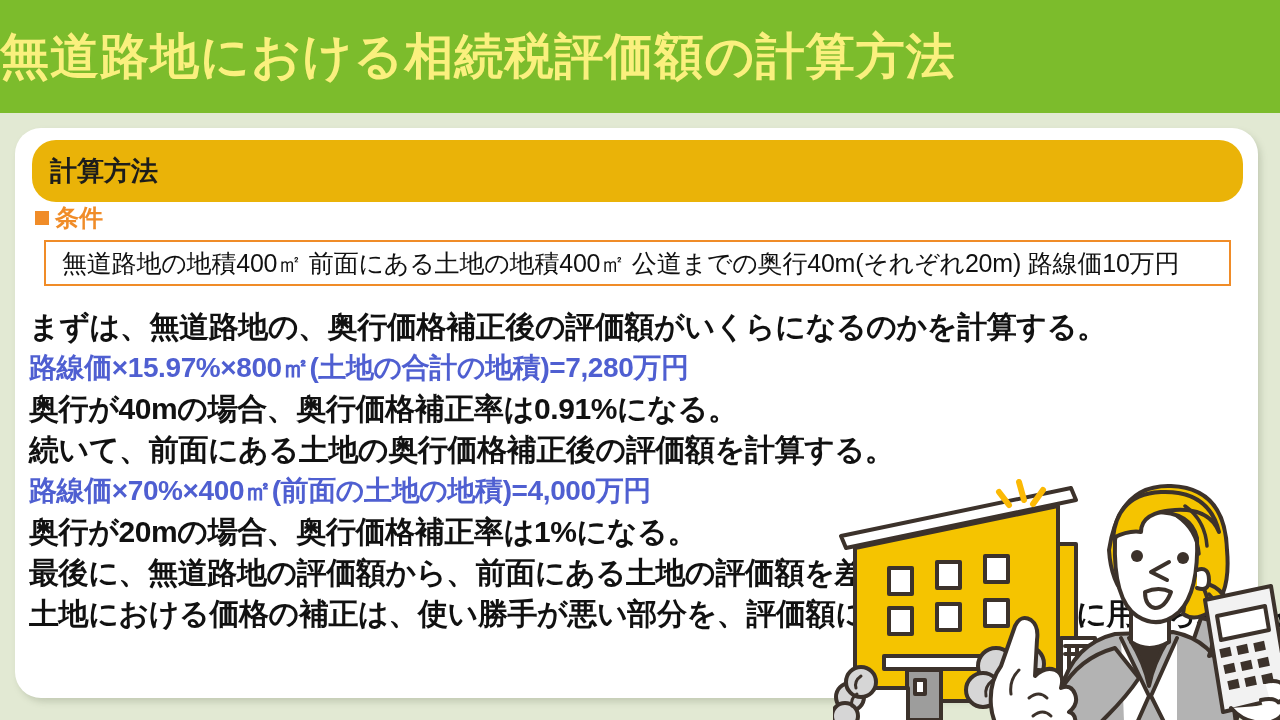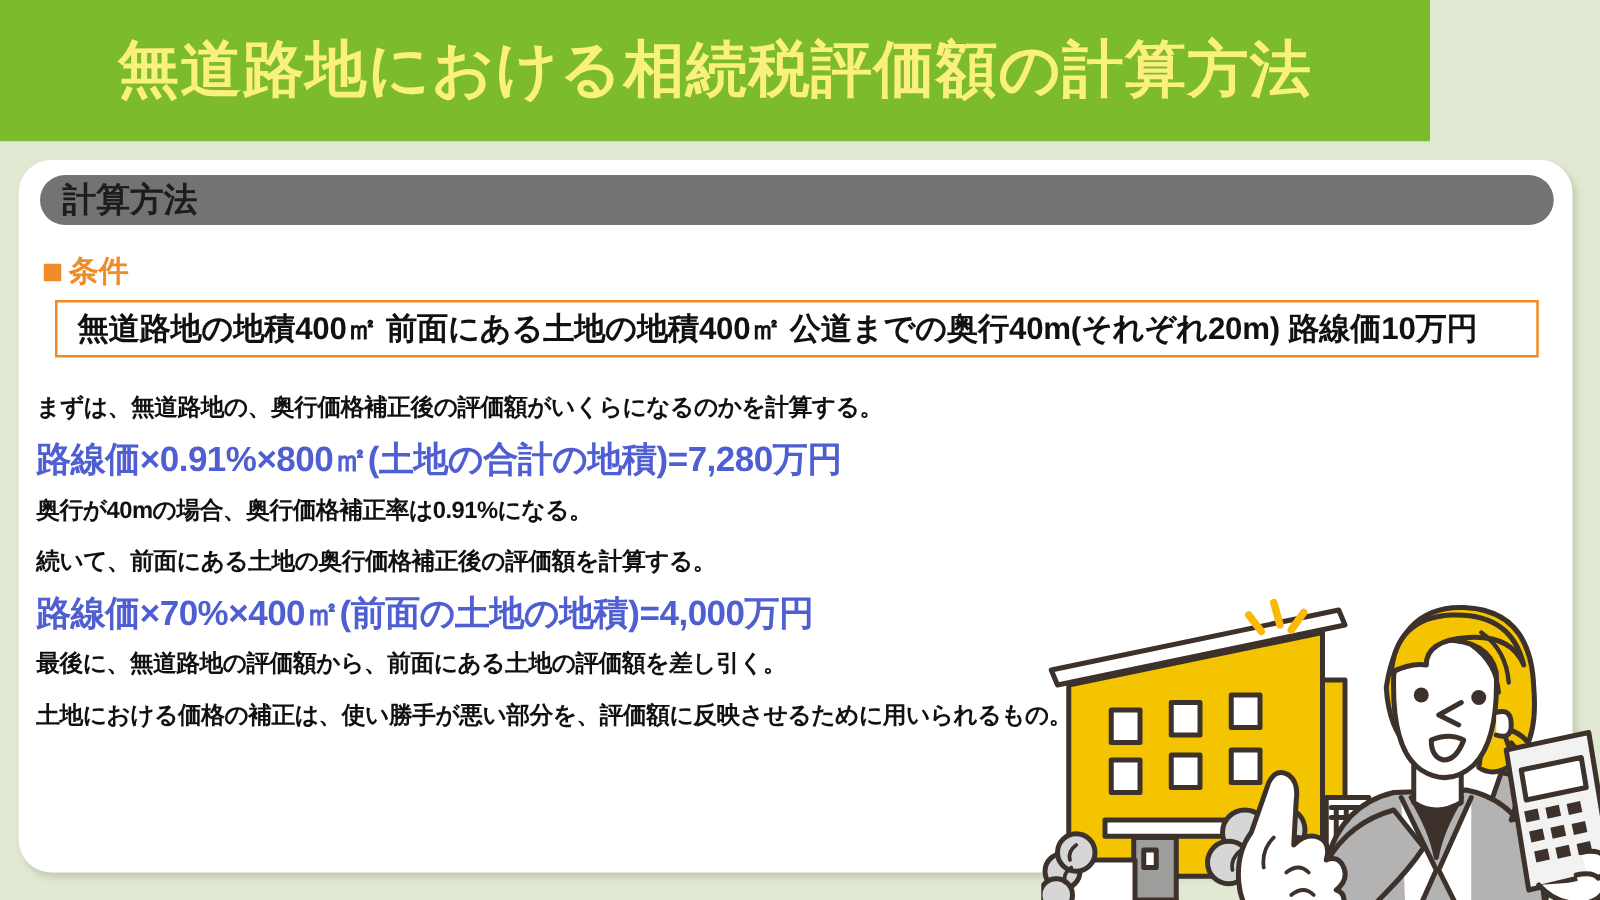--- a/index.html
+++ b/index.html
@@ -19,26 +19,25 @@
     position: relative;
     width: 1280px;
     height: 720px;
     background: #e2e9d3;
   }
 
   
   #banner {
     position: absolute;
     left: 0; top: 0;
-    width: 1144px;
+    width: 1280px;
     height: 113px;
     background: #7cbc2c;
     display: flex;
     align-items: center;
-    justify-content: center;
   }
   #banner-title {
     color: #faf07e;
     font-size: 49px;
     font-weight: bold;
     letter-spacing: 1px;
     line-height: 1;
     white-space: nowrap;
     text-shadow: 0 0 1px rgba(0,0,0,0.05);
   }
@@ -54,22 +53,22 @@
     border-radius: 26px;
     box-shadow: 3px 4px 6px rgba(120,130,105,0.28);
   }
 
   
   #section-header {
     position: absolute;
     left: 17px;
     top: 12px;
     width: 1211px;
-    height: 40px;
-    background: #737373;
+    height: 62px;
+    background: #eab308;
     border-radius: 24px;
     display: flex;
     align-items: center;
   }
   #section-header-label {
     margin-left: 18px;
     font-size: 27px;
     font-weight: bold;
     color: #1d1d1b;
     line-height: 1;
@@ -105,36 +104,36 @@
     width: 1187px;
     height: 46px;
     border: 2px solid #f08c28;
     box-sizing: border-box;
     display: flex;
     align-items: center;
   }
   #conditions-text {
     margin-left: 16px;
     font-size: 25px;
-    font-weight: bold;
+    font-weight: normal;
     color: #111111;
     white-space: nowrap;
     line-height: 1;
     letter-spacing: -0.2px;
   }
 
   
   #body-lines {
     position: absolute;
     left: 14px;
     top: 178px;
     width: 1215px;
   }
   .body-line {
-    font-size: 19px;
+    font-size: 30px;
     font-weight: bold;
     line-height: 41px;
     height: 41px;
     white-space: nowrap;
     letter-spacing: -0.4px;
     color: #111111;
   }
   .body-line.formula {
     color: #4f5fd1;
     font-size: 28px;
@@ -169,24 +168,25 @@
       <span id="conditions-bullet"></span>
       <span id="conditions-label">条件</span>
     </div>
 
     <div id="conditions-box">
       <div id="conditions-text">無道路地の地積400㎡  前面にある土地の地積400㎡  公道までの奥行40m(それぞれ20m)  路線価10万円</div>
     </div>
 
     <div id="body-lines">
       <div class="body-line">まずは、無道路地の、奥行価格補正後の評価額がいくらになるのかを計算する。</div>
-      <div class="body-line formula">路線価×0.91%×800㎡(土地の合計の地積)=7,280万円</div>
+      <div class="body-line formula">路線価×15.97%×800㎡(土地の合計の地積)=7,280万円</div>
       <div class="body-line">奥行が40mの場合、奥行価格補正率は0.91%になる。</div>
       <div class="body-line">続いて、前面にある土地の奥行価格補正後の評価額を計算する。</div>
       <div class="body-line formula">路線価×70%×400㎡(前面の土地の地積)=4,000万円</div>
+      <div class="body-line">奥行が20mの場合、奥行価格補正率は1%になる。</div>
       <div class="body-line">最後に、無道路地の評価額から、前面にある土地の評価額を差し引く。</div>
       <div class="body-line">土地における価格の補正は、使い勝手が悪い部分を、評価額に反映させるために用いられるもの。</div>
     </div>
 
     <svg id="illustration" viewBox="0 0 455 340" width="455" height="340">
 
       <g stroke="#3c322b" stroke-width="4" stroke-linejoin="round" stroke-linecap="round" fill="none">
 
         <path d="M22,90 L225,48 L225,243 L22,243 Z" fill="#f5c400" stroke="none"></path>
         <path d="M22,90 L225,48 L225,243 L22,243 Z" fill="none"></path>

